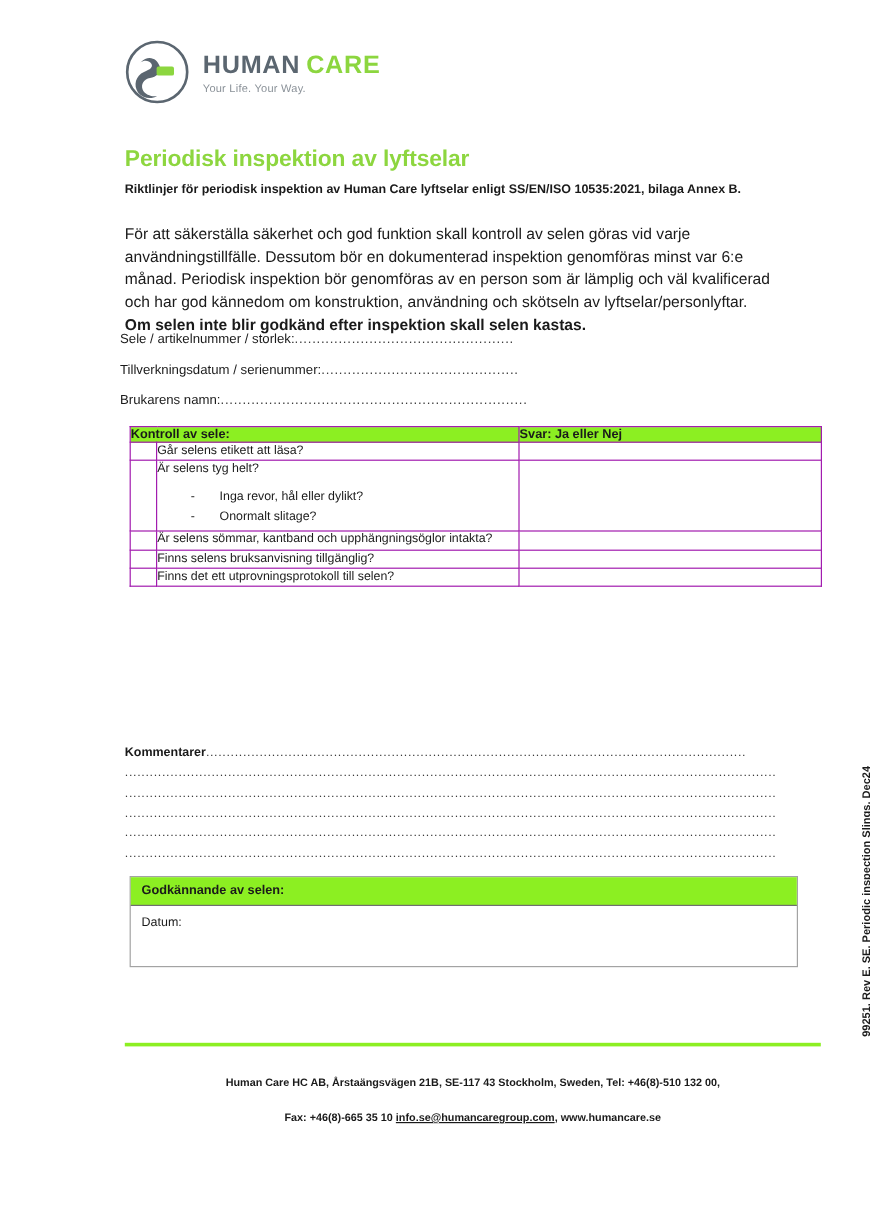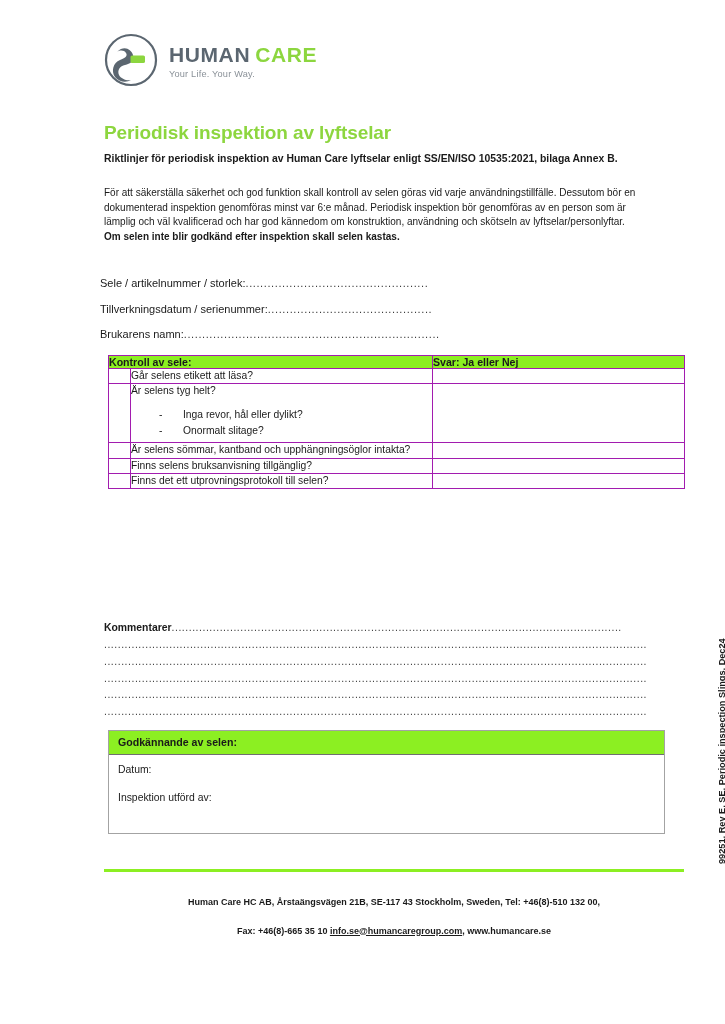--- a/index.html
+++ b/index.html
@@ -79,21 +79,21 @@
     width: 540px;
     font-size: 10.4px;
     font-weight: bold;
     line-height: 1.35;
   }
   .intro {
     position: absolute;
     left: 104px;
     top: 186px;
     width: 540px;
-    font-size: 10px;
+    font-size: 13px;
     line-height: 1.46;
     text-align: left;
   }
   .intro b { font-weight: bold; }
 
   
   .fillins {
     position: absolute;
     left: 100px;
     top: 277px;
@@ -361,24 +361,20 @@
     <div class="dotline">..............................................................................................................................................................</div>
   </div>
 
   <div class="approve">
     <div class="approve-head">Godkännande av selen:</div>
     <div class="approve-body">
       <div class="line">
         <span>Datum:</span>
         <span></span>
       </div>
-      <div class="line">
-        <span>Inspektion utförd av:</span>
-        <span></span>
-      </div>
     </div>
   </div>
 
   <div class="footer-rule"></div>
   <div class="footer">
     <div class="f1">Human Care HC AB, Årstaängsvägen 21B, SE-117 43 Stockholm, Sweden, Tel: +46(8)-510 132 00,</div>
     <div class="f2"><span>Fax: +46(8)-665 35 10 </span><span class="mail">info.se@humancaregroup.com</span><span>, www.humancare.se</span></div>
   </div>
 
   <div class="side-stamp">

